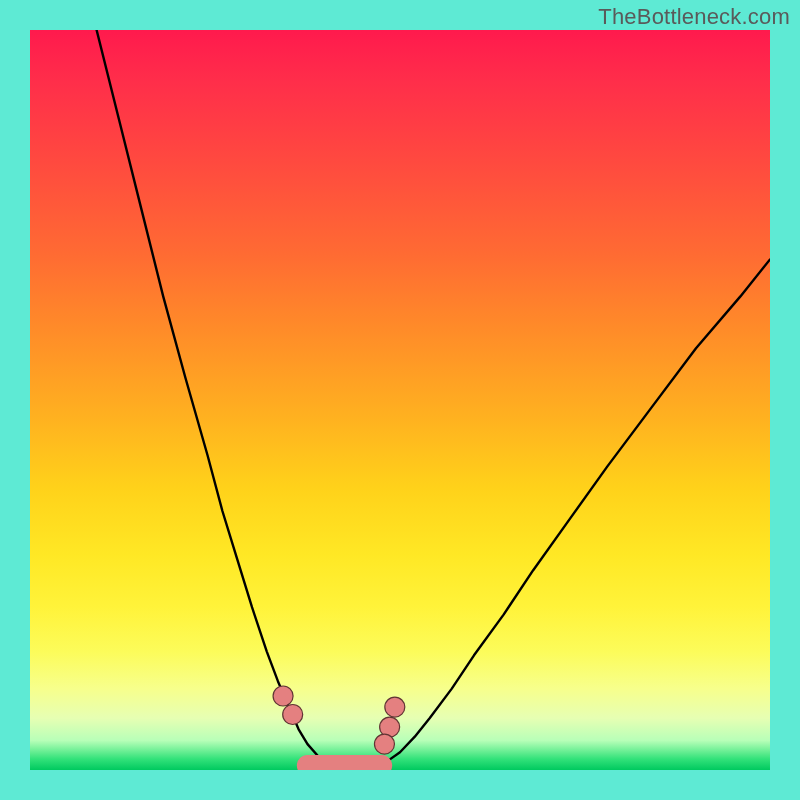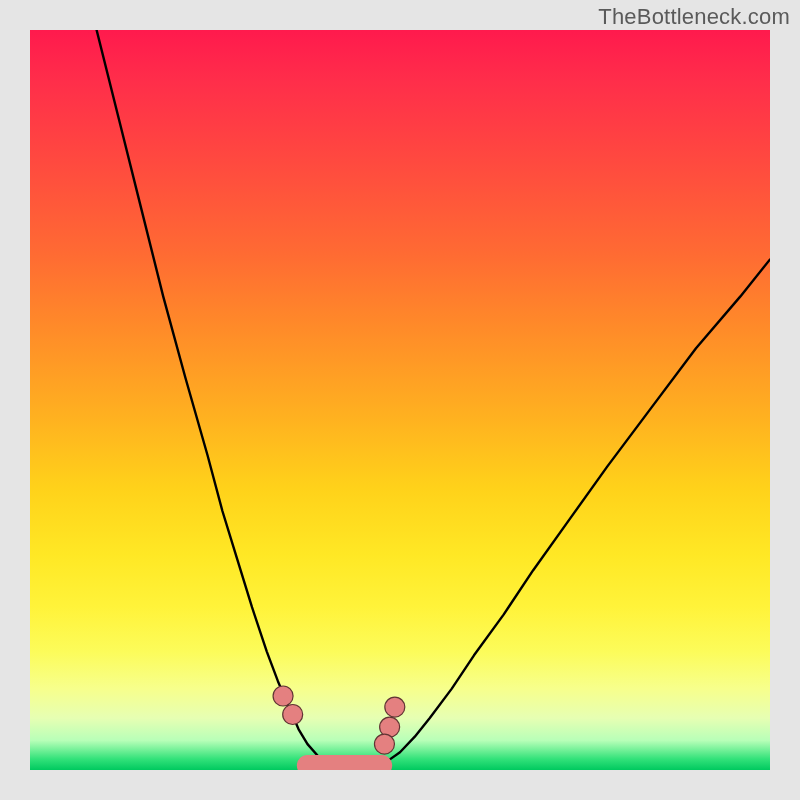--- a/index.html
+++ b/index.html
@@ -8,21 +8,21 @@
     width: 800px;
     height: 800px;
     overflow: hidden;
     background: #000;
     font-family: Arial, Helvetica, sans-serif;
   }
   .frame {
     position: relative;
     width: 800px;
     height: 800px;
-    background: #e5e5e5;
+    background: #5eead4;
   }
   .plot {
     position: absolute;
     left: 30px;
     top: 30px;
     width: 740px;
     height: 740px;
     background: linear-gradient(to bottom,
       #ff1a4d 0%,
       #ff2e4a 7%,

